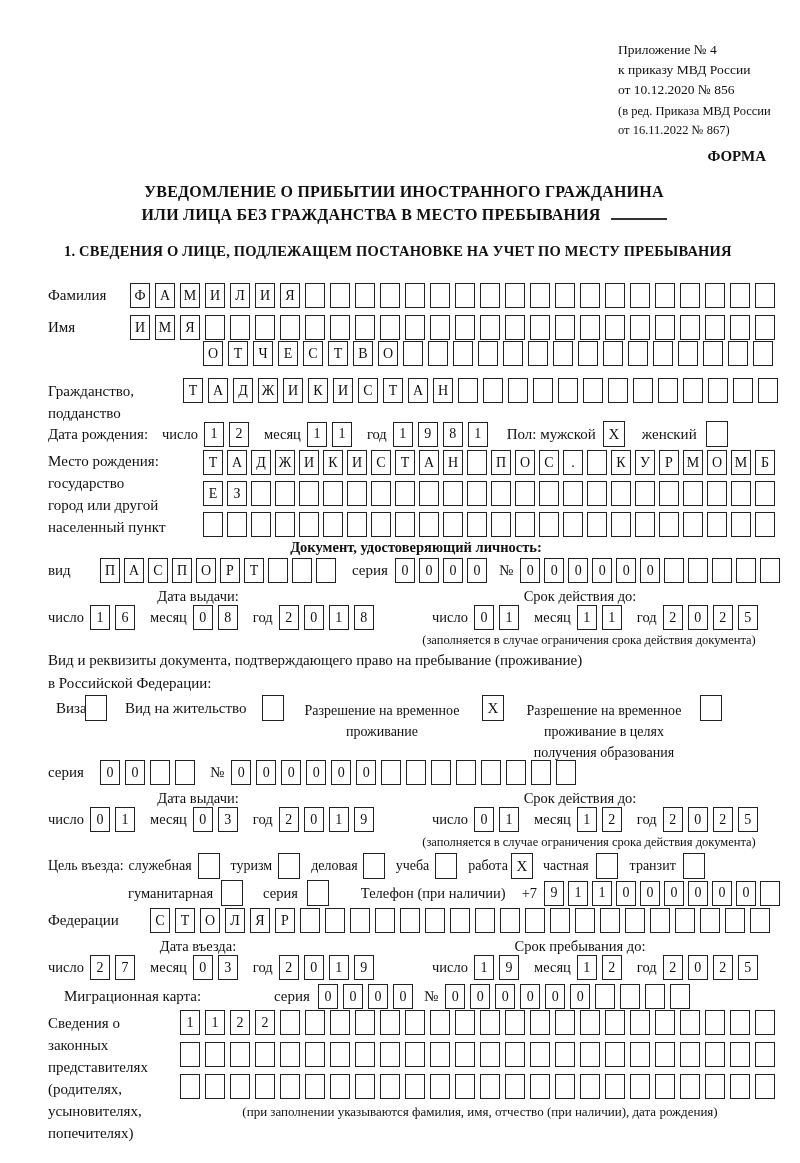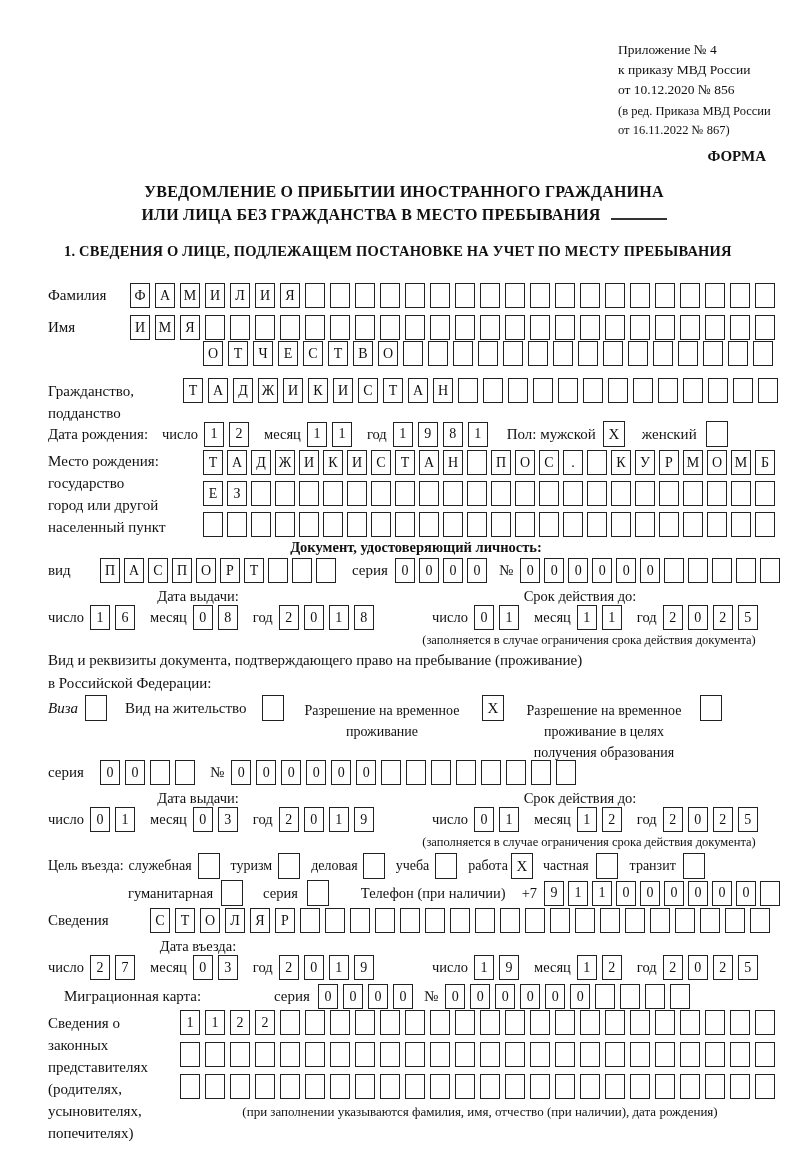--- a/index.html
+++ b/index.html
@@ -344,21 +344,21 @@
       <span class="cell">2</span>
       <span class="cell">0</span>
       <span class="cell">2</span>
       <span class="cell">5</span>
     </div>
   <div class="abs note center" style="left:413px;top:633px;width:352px;">(заполняется в случае ограничения срока действия документа)</div>
 
   <div class="abs lbl" style="left:48px;top:652px;">Вид и реквизиты документа, подтверждающего право на пребывание (проживание)</div>
   <div class="abs lbl" style="left:48px;top:675px;">в Российской Федерации:</div>
 
-  <span class="abs lbl" style="left:48px;top:700px;font-style:italic;">Виза</span>
+  <span class="abs lbl" style="left:56px;top:700px;">Виза</span>
   <span class="cell cb abs" style="left:85px;top:695px;"></span>
   <span class="abs lbl" style="left:125px;top:700px;">Вид на жительство</span>
   <span class="cell cb abs" style="left:262px;top:695px;"></span>
   <div class="abs wrapbox" style="left:292px;top:700px;width:180px;">Разрешение на временное проживание</div>
   <span class="cell cb abs" style="left:482px;top:695px;">X</span>
   <div class="abs wrapbox" style="left:515px;top:700px;width:178px;">Разрешение на временное проживание в целях получения образования</div>
   <span class="cell cb abs" style="left:700px;top:695px;"></span>
 
   <div class="row" style="left:48px;top:760px;">
     <span class="lbl" style="width:52px;flex:none;">серия</span>
@@ -450,21 +450,21 @@
         <span class="cell">0</span>
         <span class="cell">0</span>
         <span class="cell">0</span>
         <span class="cell">0</span>
         <span class="cell">0</span>
         <span class="cell"></span>
       </span>
   </div>
 
   <div class="row" style="left:48px;top:908px;">
-    <span class="lbl" style="width:102px;flex:none;">Сведения</span>
+    <span class="lbl" style="width:102px;flex:none;">Федерации</span>
     <span class="cellrow" style="position:static;">
         <span class="cell">С</span>
         <span class="cell">Т</span>
         <span class="cell">О</span>
         <span class="cell">Л</span>
         <span class="cell">Я</span>
         <span class="cell">Р</span>
         <span class="cell"></span>
         <span class="cell"></span>
         <span class="cell"></span>
@@ -481,20 +481,21 @@
         <span class="cell"></span>
         <span class="cell"></span>
         <span class="cell"></span>
         <span class="cell"></span>
         <span class="cell"></span>
         <span class="cell"></span>
       </span>
   </div>
 
   <div class="abs center" style="left:48px;top:938px;width:300px;font-size:14.5px;">Дата въезда:</div>
+  <div class="abs center" style="left:430px;top:938px;width:300px;font-size:14.5px;">Срок пребывания до:</div>
   <div class="dg" style="left:48px;top:955px;">
       <span class="dg-lbl">число</span>
       <span class="cell">2</span>
       <span class="cell">7</span>
       <span class="dg-lbl dg-gap">месяц</span>
       <span class="cell">0</span>
       <span class="cell">3</span>
       <span class="dg-lbl dg-gap">год</span>
       <span class="cell">2</span>
       <span class="cell">0</span>

